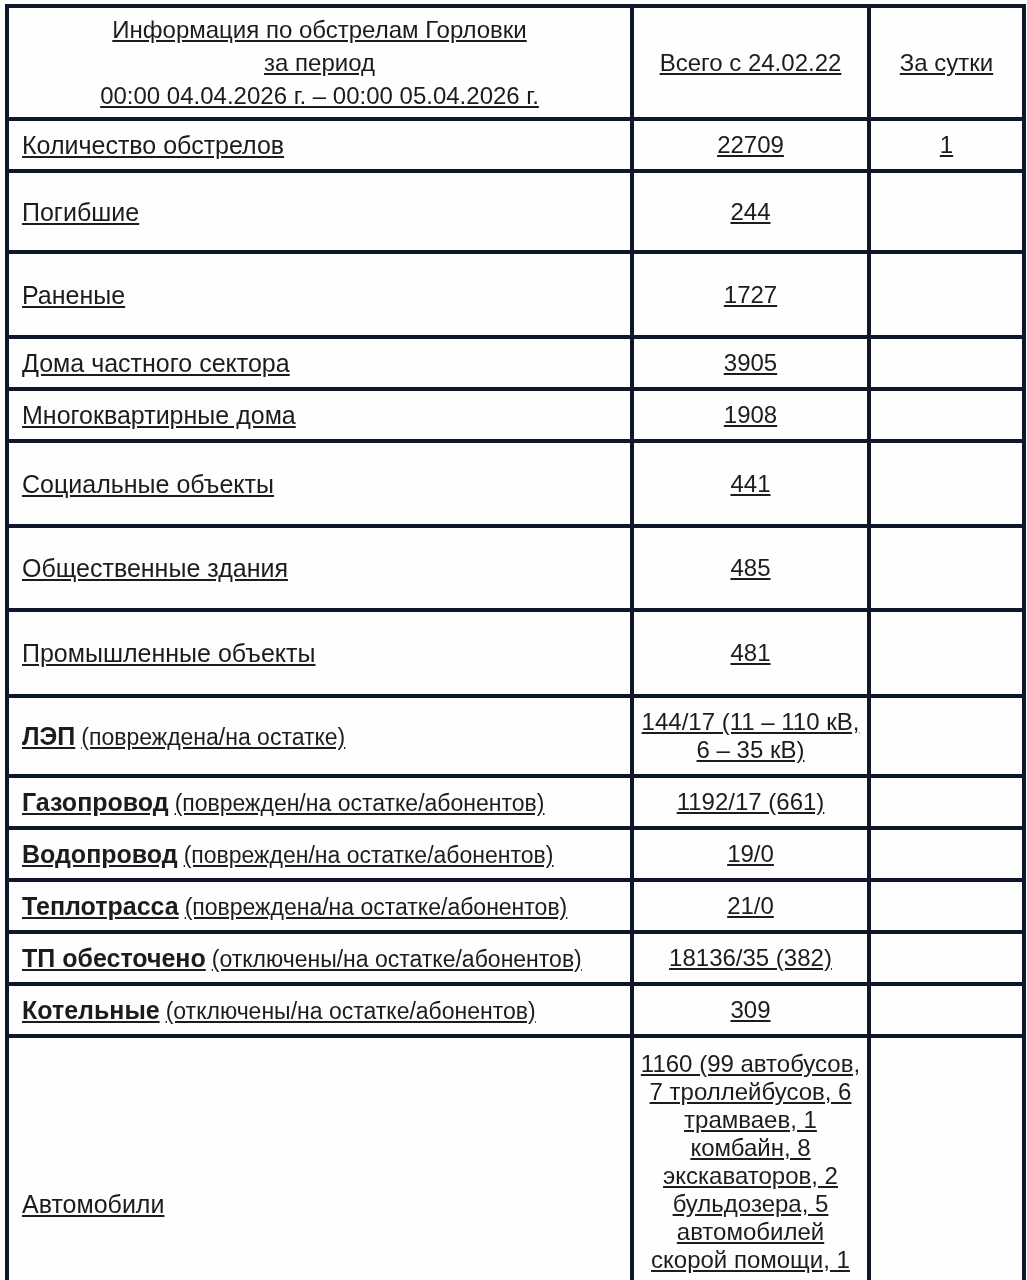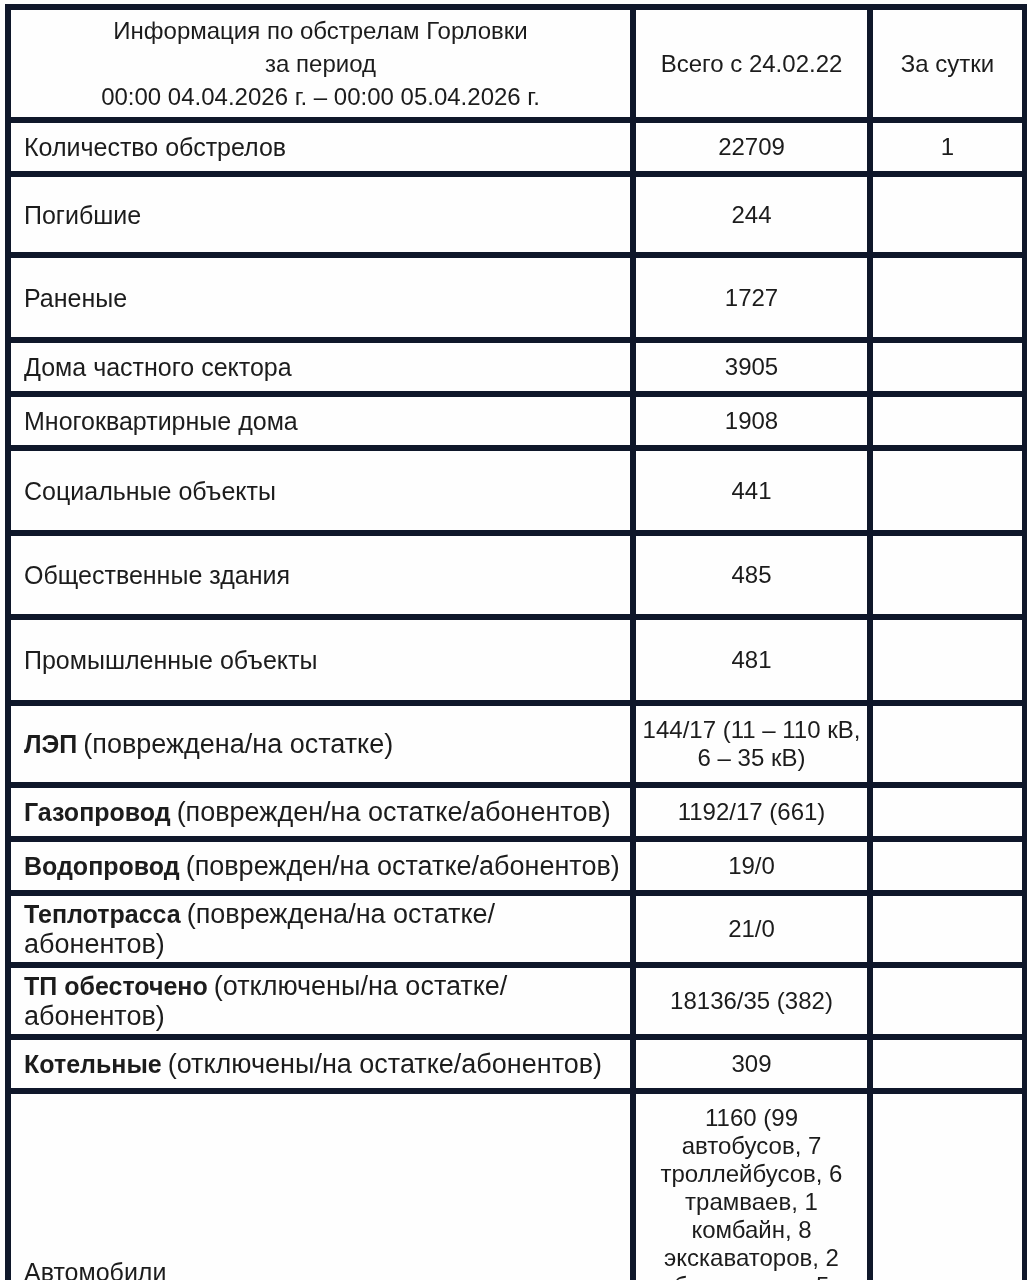--- a/index.html
+++ b/index.html
@@ -17,23 +17,24 @@
     border-collapse: collapse;
     table-layout: fixed;
     width: 1017px;
     margin: 4px 0 0 5px;
     background: #fefefe;
   }
   col.c1 { width: 625px; }
   col.c2 { width: 237px; }
   col.c3 { width: 155px; }
   th, td {
-    border: 6px solid #0f172a;
+    border: 4px solid #0f172a;
     vertical-align: middle;
     overflow: hidden;
+    text-decoration: underline;
   }
   thead tr { height: 113px; }
   th.title-cell {
     font-weight: 400;
     font-size: 24px;
     line-height: 33px;
     text-align: center;
     white-space: pre-line;
     padding: 2px 8px;
   }
@@ -45,21 +46,21 @@
     border-radius: 27px;
   }
   td.lbl {
     text-align: left;
     padding: 3px 10px 3px 13px;
     font-size: 25px;
     line-height: 30px;
   }
   td.lbl .lead { font-weight: 400; }
   tr.bold-lead td.lbl .lead { font-weight: 700; }
-  td.lbl .note { font-weight: 400; font-size: 27px; margin-left: 6px; }
+  td.lbl .note { font-weight: 400; font-size: 23px; margin-left: 6px; }
   td.lbl .note:empty { display: none; }
   td.val {
     text-align: center;
     font-size: 24px;
     line-height: 28px;
     padding: 10px 6px;
     white-space: pre-line;
   }
   
   tbody tr:nth-child(1)  { height: 42px; }

